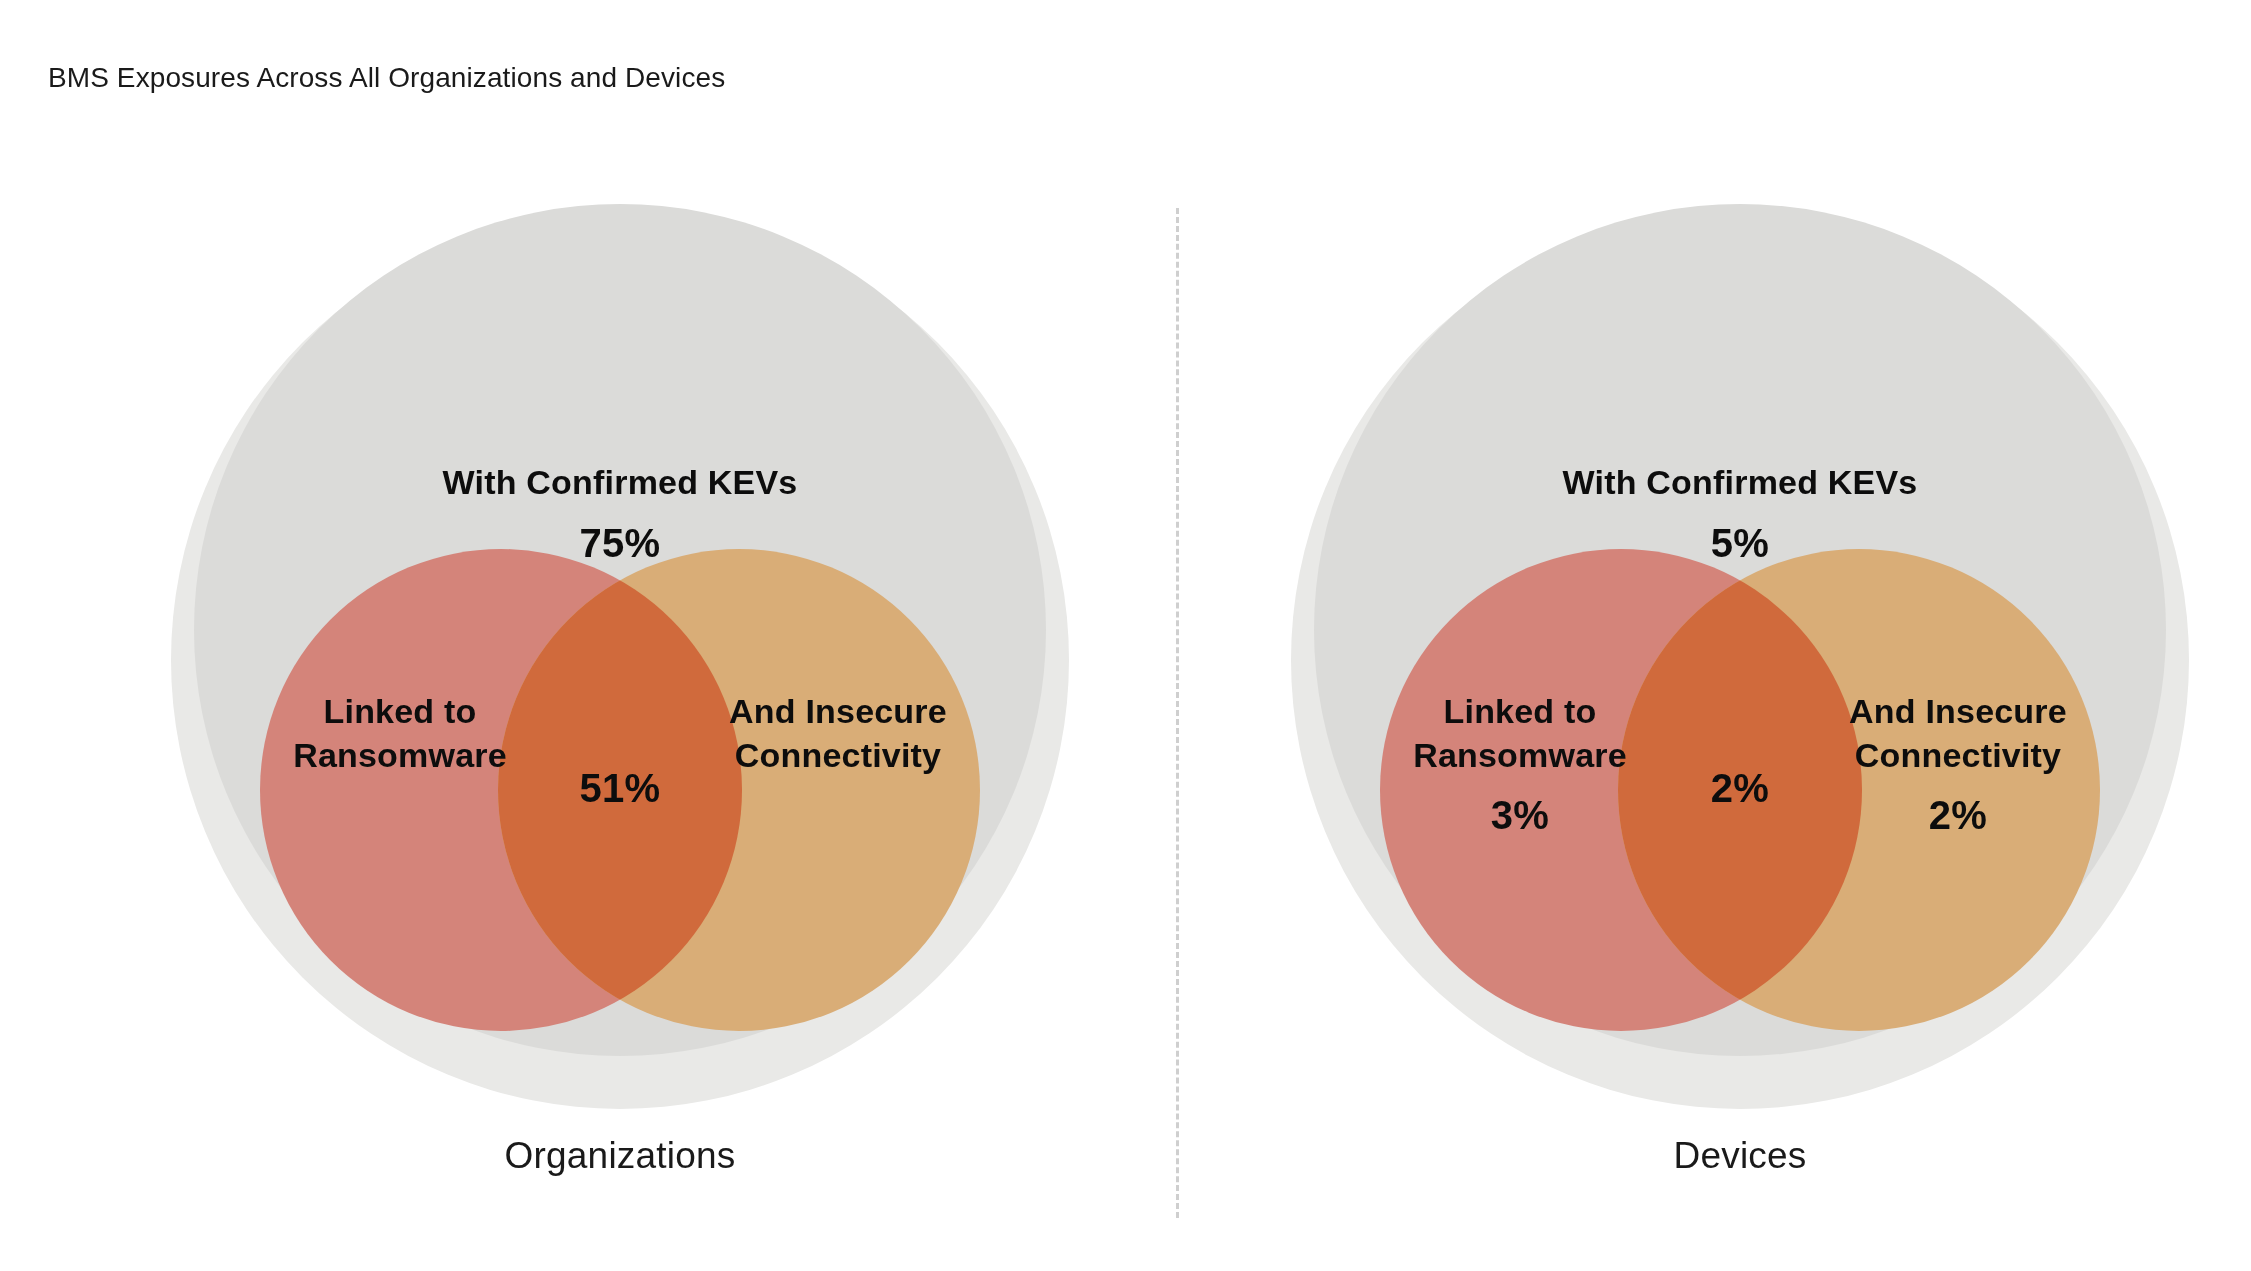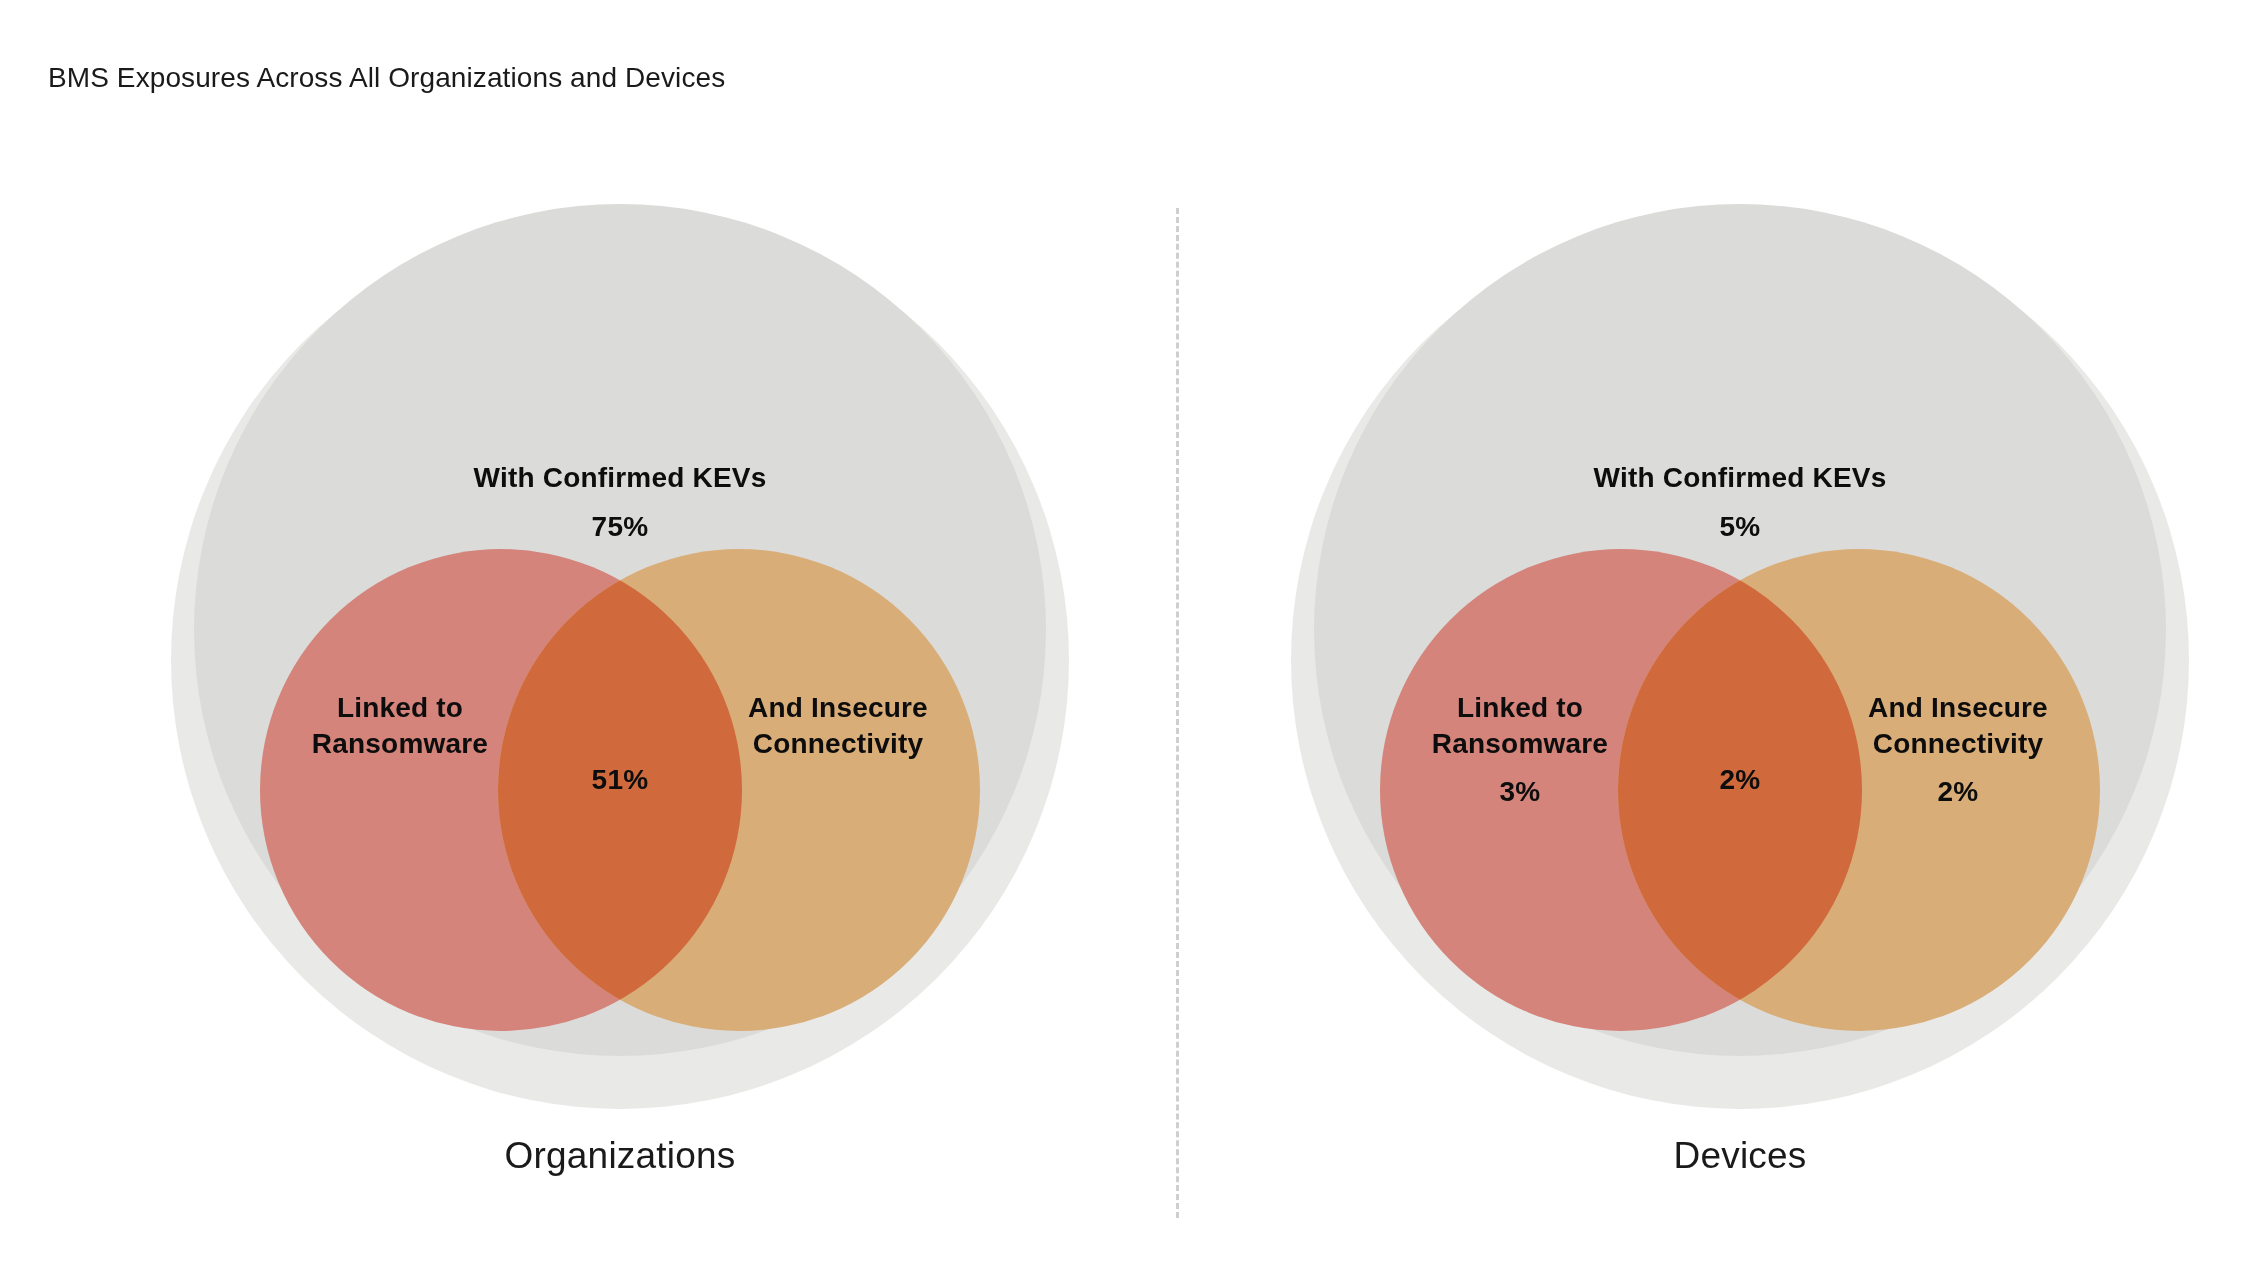--- a/index.html
+++ b/index.html
@@ -113,26 +113,26 @@
 
   
   .txt {
     position: absolute;
     text-align: center;
     line-height: 1.32;
     color: #0d0d0d;
     white-space: nowrap;
   }
   .label-bold {
-    font-size: 28px;
+    font-size: 34px;
     font-weight: 700;
     letter-spacing: 0.2px;
   }
   .value-big {
-    font-size: 28px;
+    font-size: 40px;
     font-weight: 700;
     letter-spacing: 0.3px;
     margin-top: 12px;
   }
 
   
   .txt-universe {
     left: 50%;
     top: 270px;
     width: 520px;

